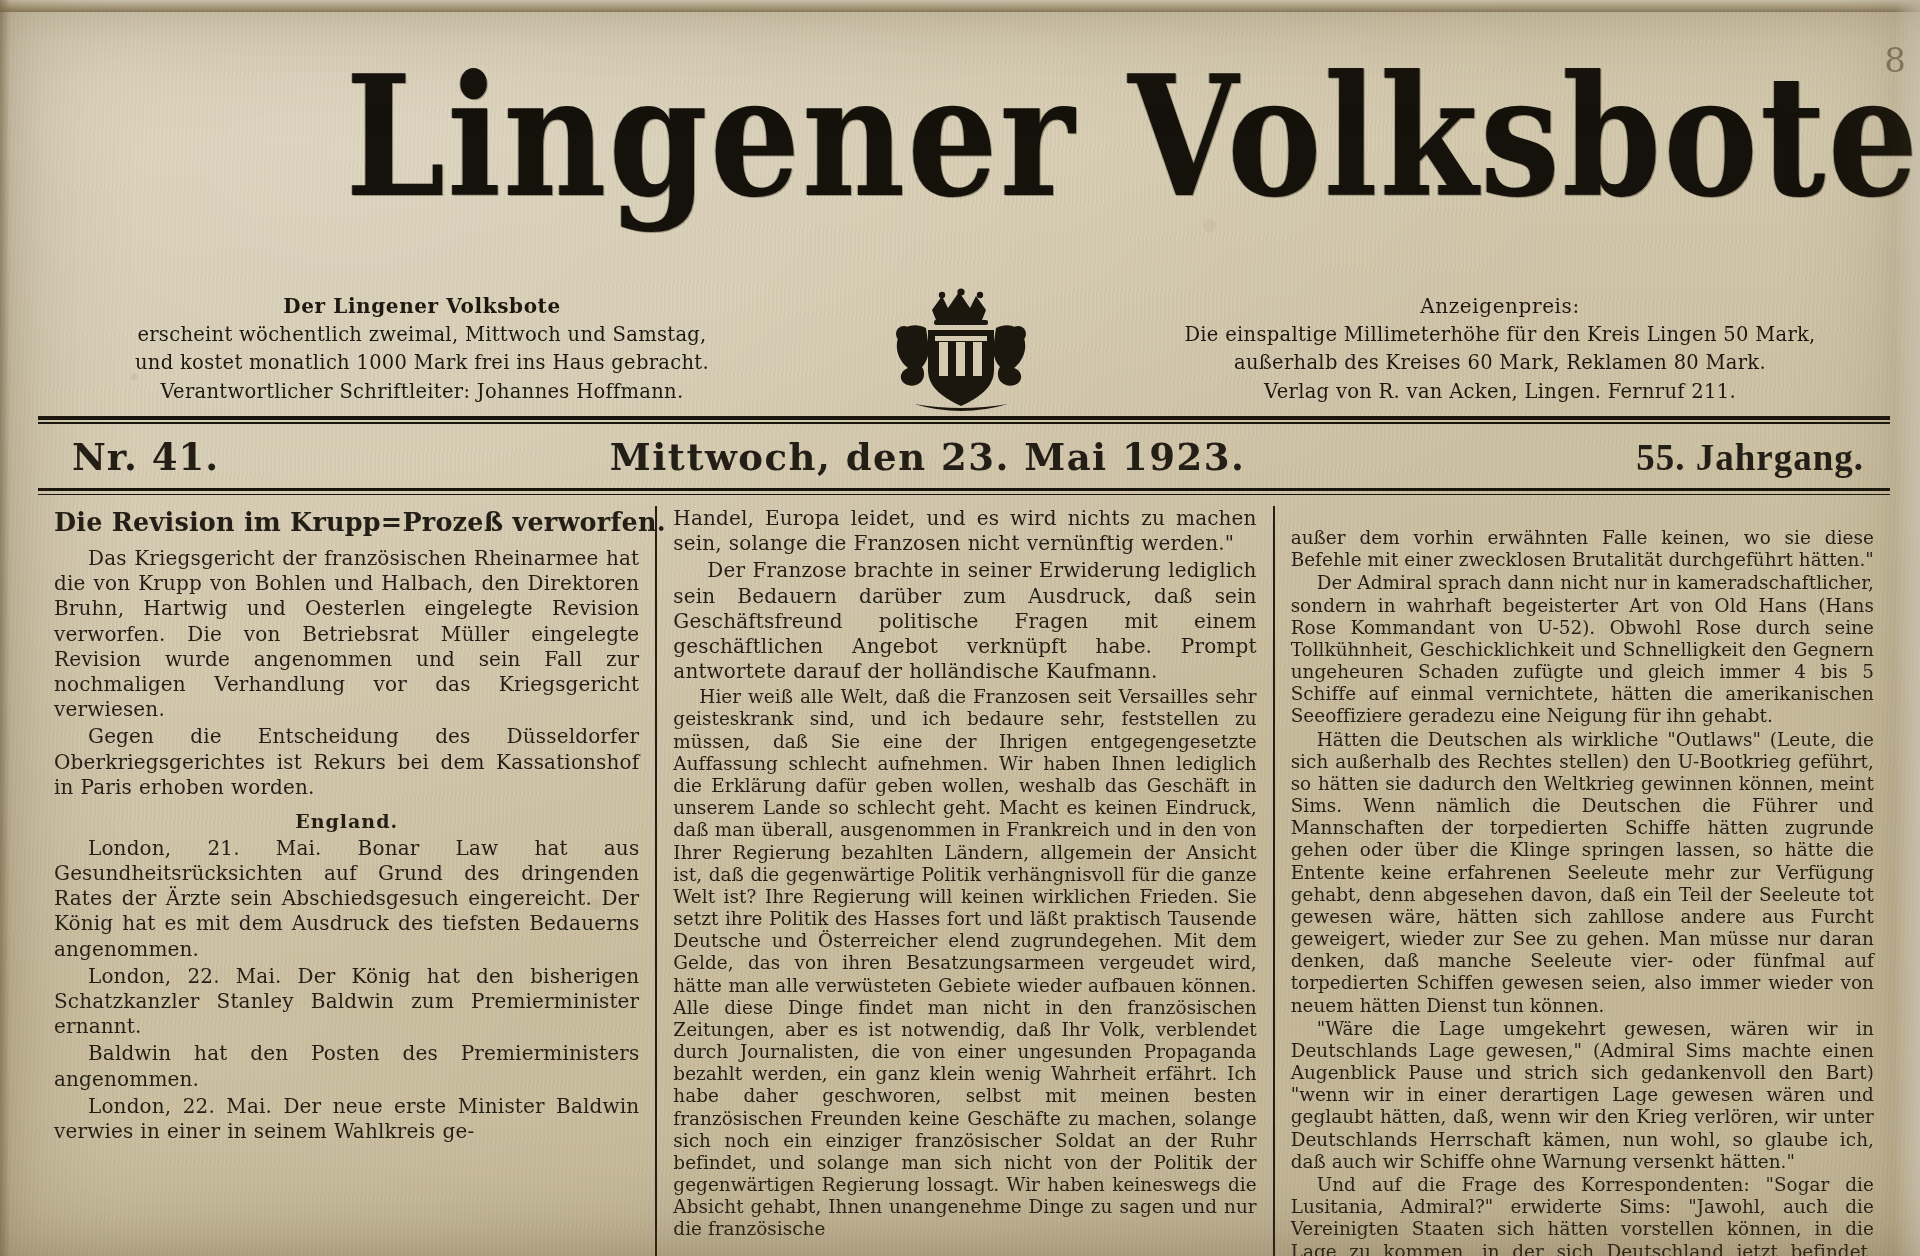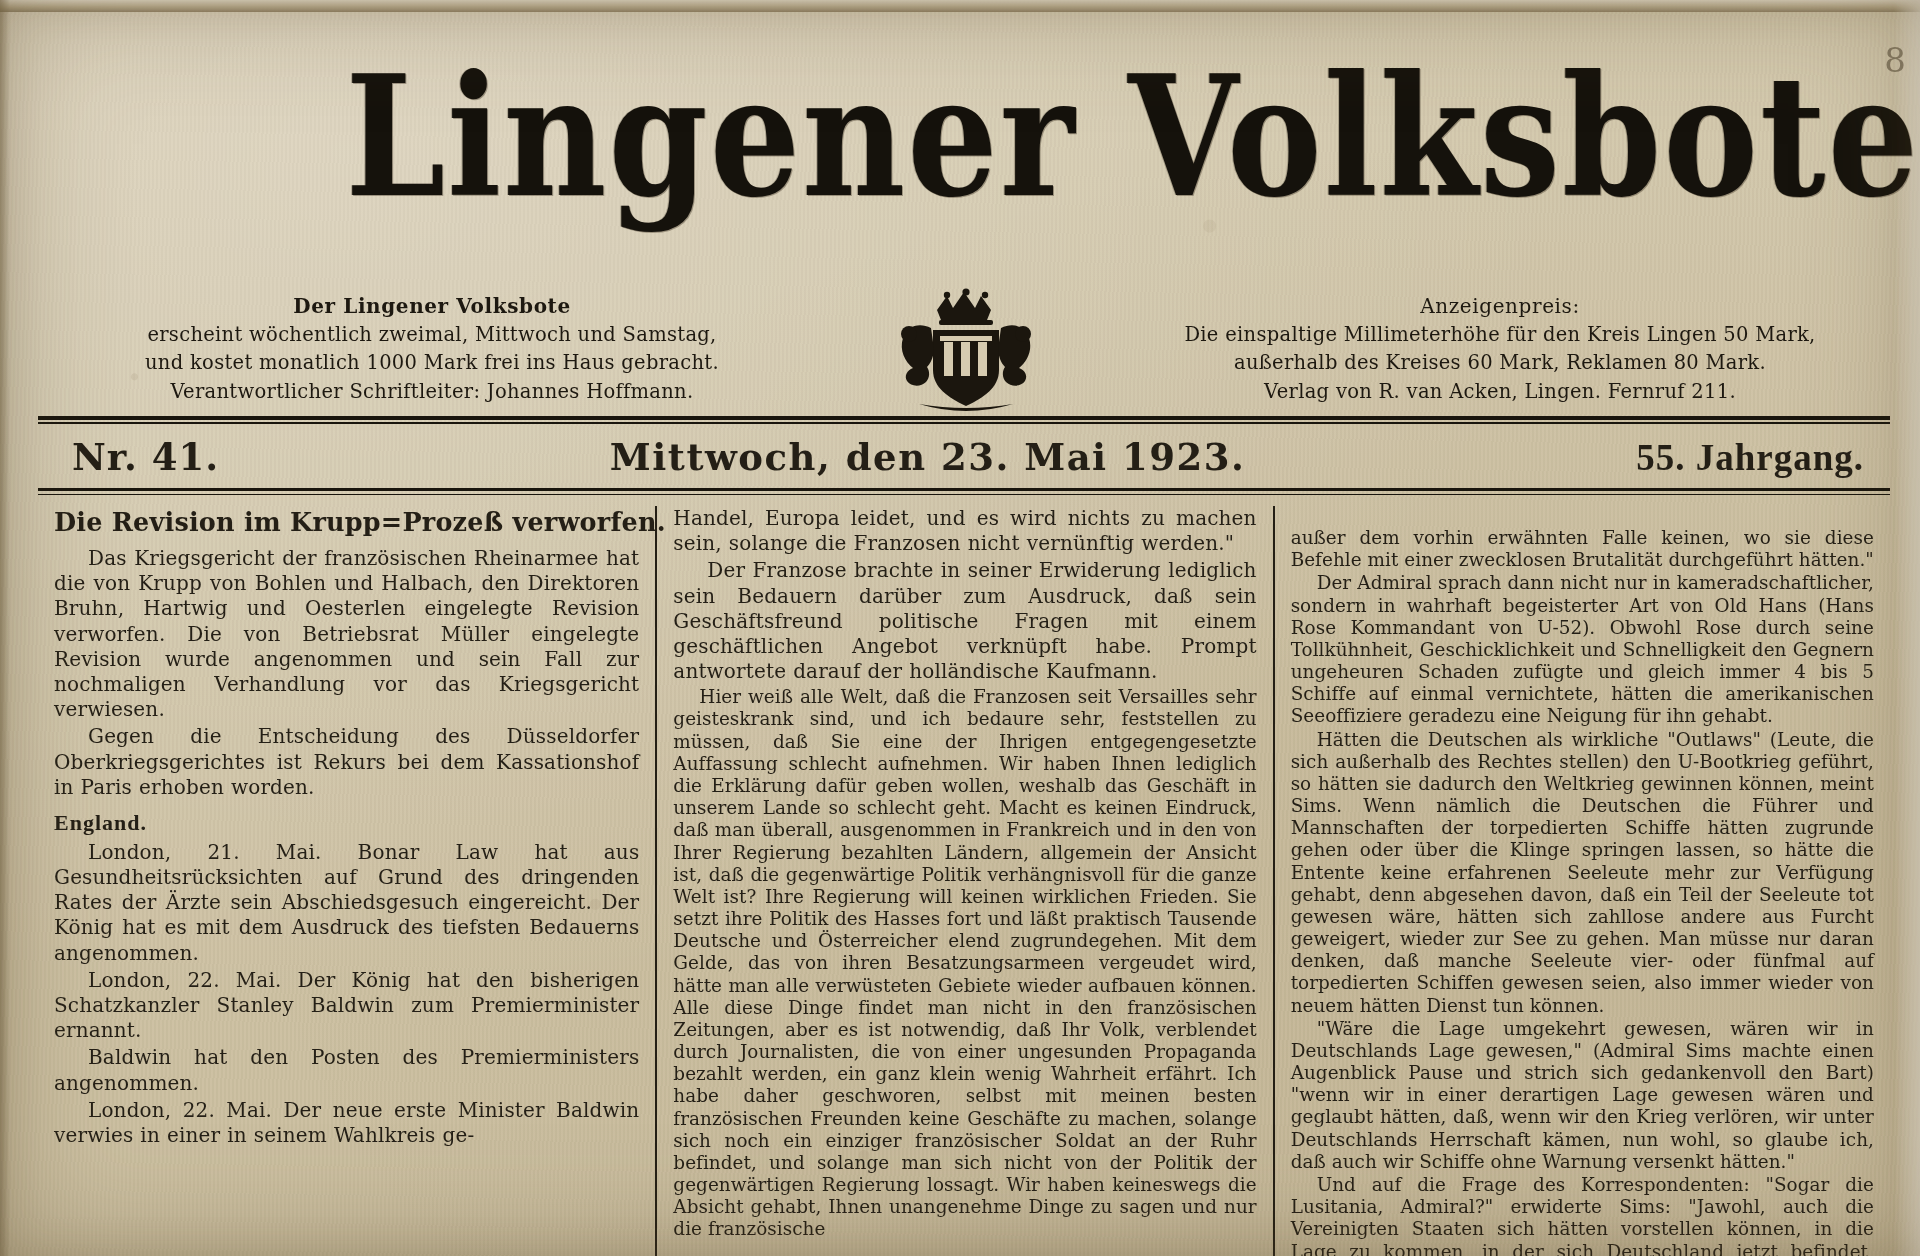--- a/index.html
+++ b/index.html
@@ -75,21 +75,21 @@
     text-shadow: 1px 1px 0 rgba(40,30,15,.35), -1px 0 0 rgba(30,25,12,.25);
     transform: scaleY(1.18);
     transform-origin: center top;
     white-space: nowrap;
     font-style: normal;
   }
 
   
   .subhead {
     position: absolute;
-    left: 52px; right: 40px; top: 292px;
+    left: 42px; right: 40px; top: 292px;
     height: 116px;
   }
   .sub-left {
     position: absolute;
     left: 60px; top: 0; width: 640px;
     text-align: center;
     font-size: 19.5px;
     line-height: 1.45;
     letter-spacing: .3px;
     color: #1d1810;
@@ -168,24 +168,24 @@
     font-weight: 700;
     font-size: 25.5px;
     line-height: 1.1;
     letter-spacing: .2px;
     text-align: center;
     margin: 2px 0 10px 0;
     white-space: nowrap;
   }
   .sub-head {
     font-weight: 700;
-    font-size: 22px;
+    font-size: 19px;
+    text-align: center;
     letter-spacing: 1px;
     margin: 10px 0 4px 0;
-    font-family: Liberation Serif, serif;
   }
   p.body {
     margin: 0 0 2px 0;
     font-size: 20px;
     line-height: 1.26;
     text-align: justify;
     text-justify: inter-word;
     letter-spacing: .15px;
     text-indent: 34px;
     word-spacing: .5px;

